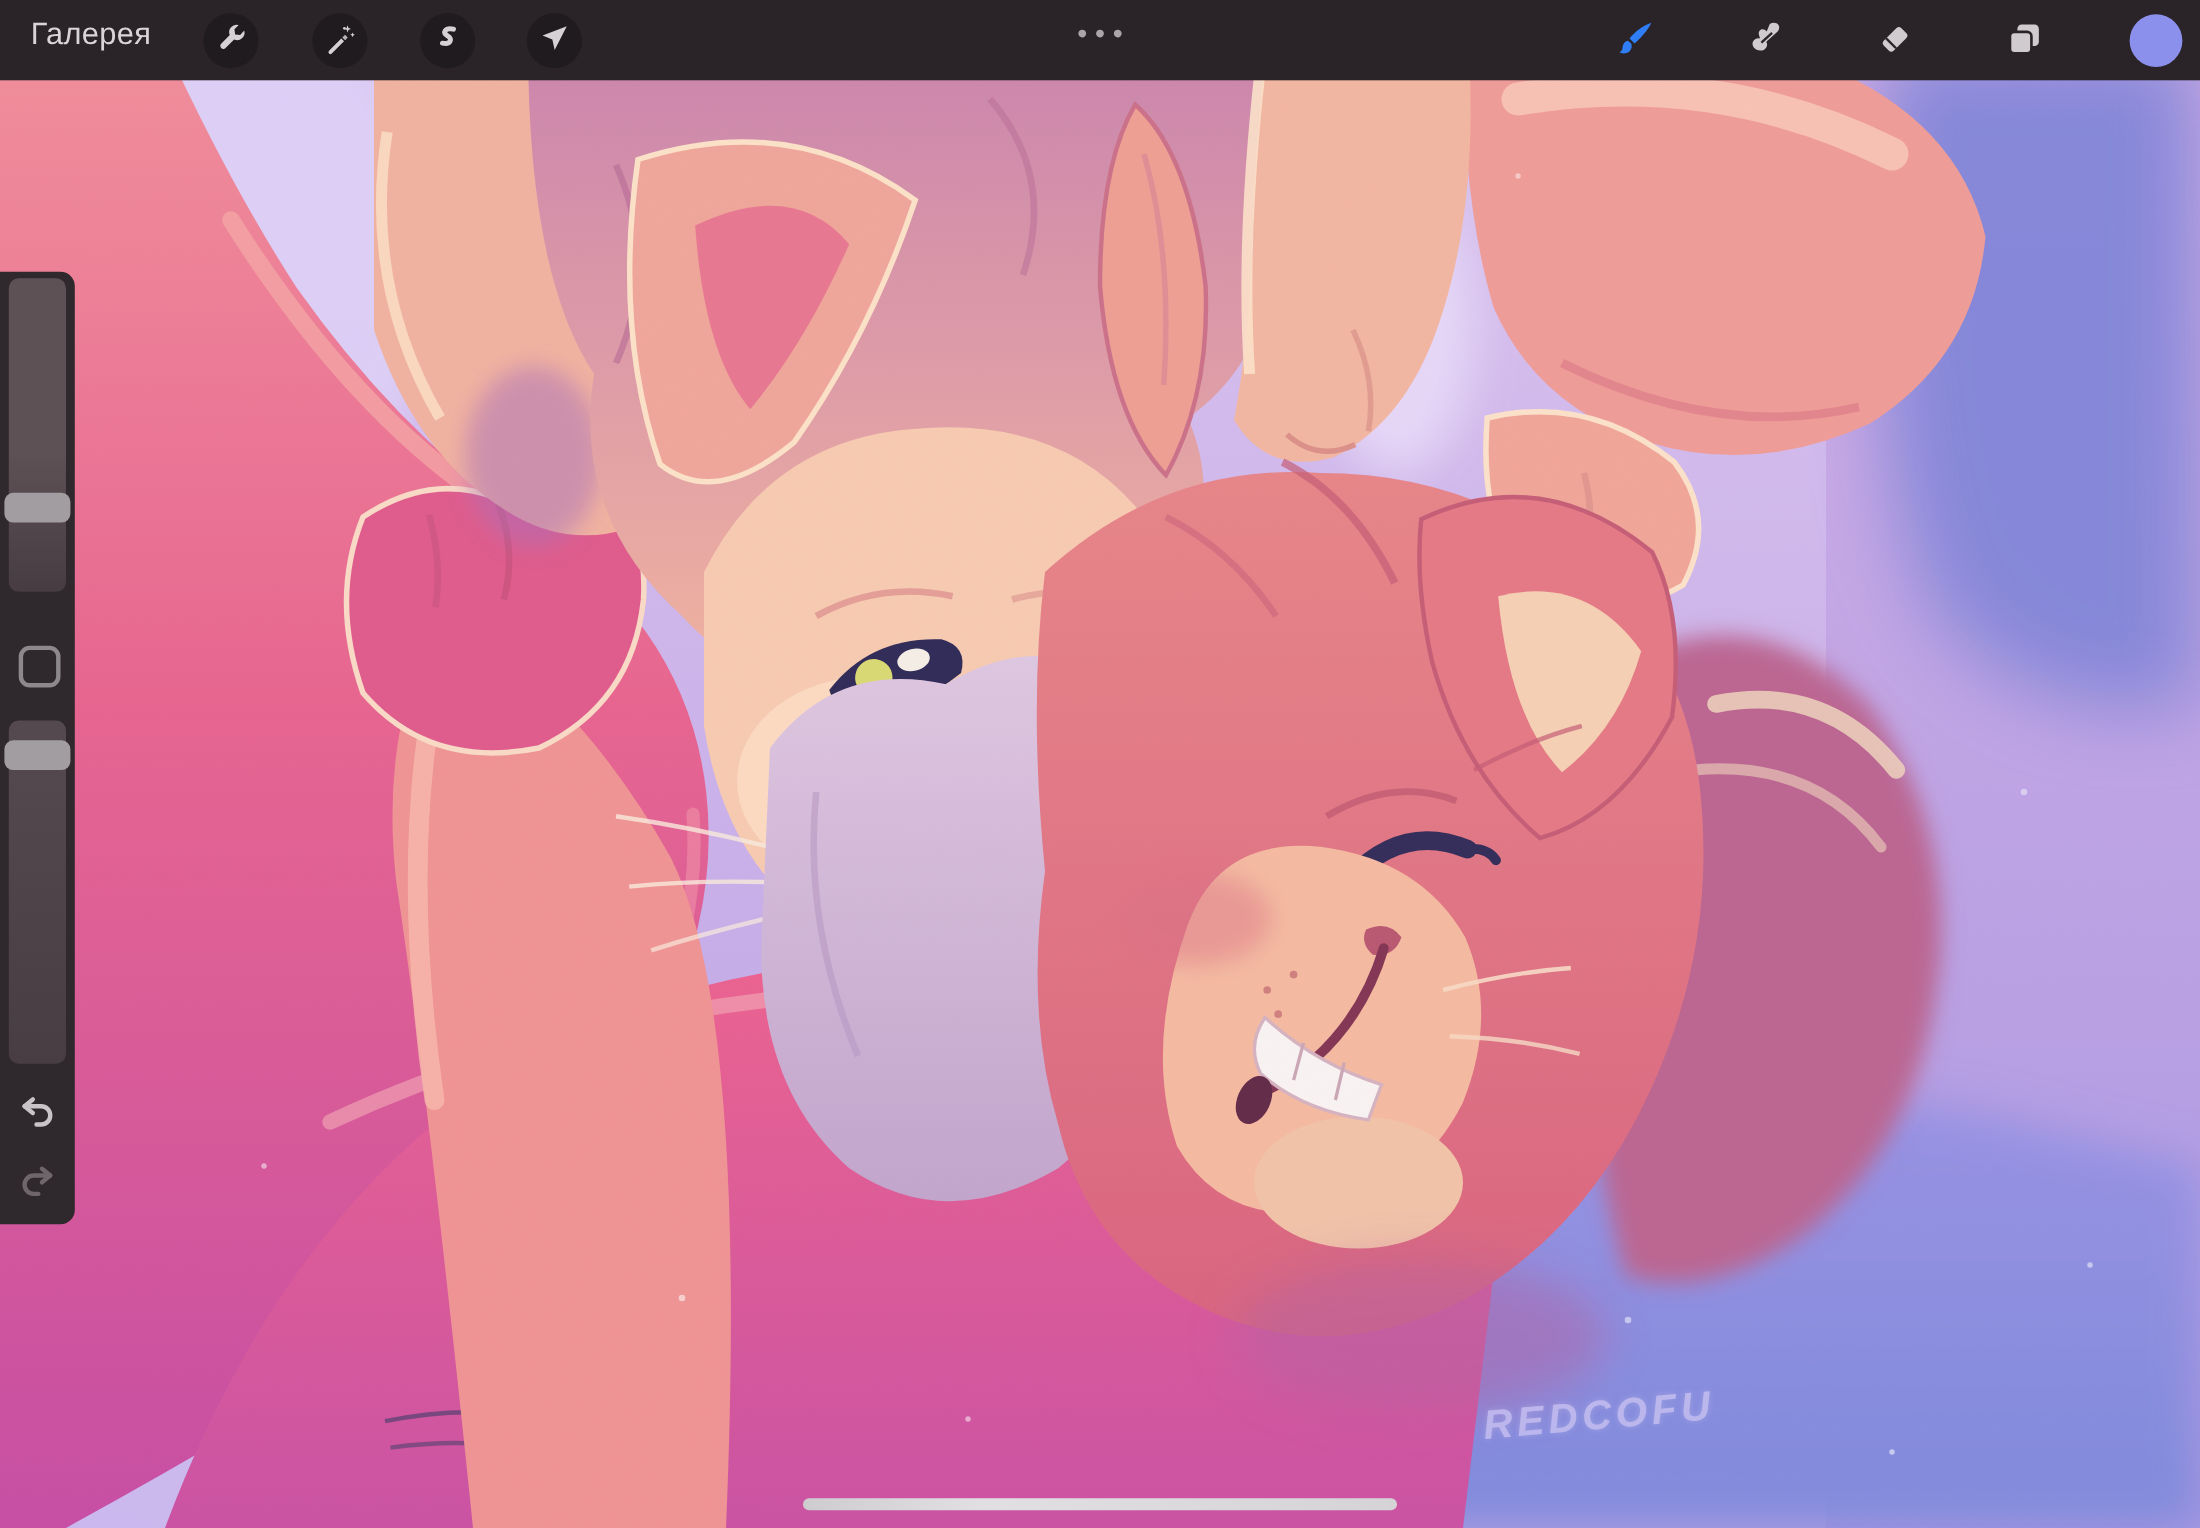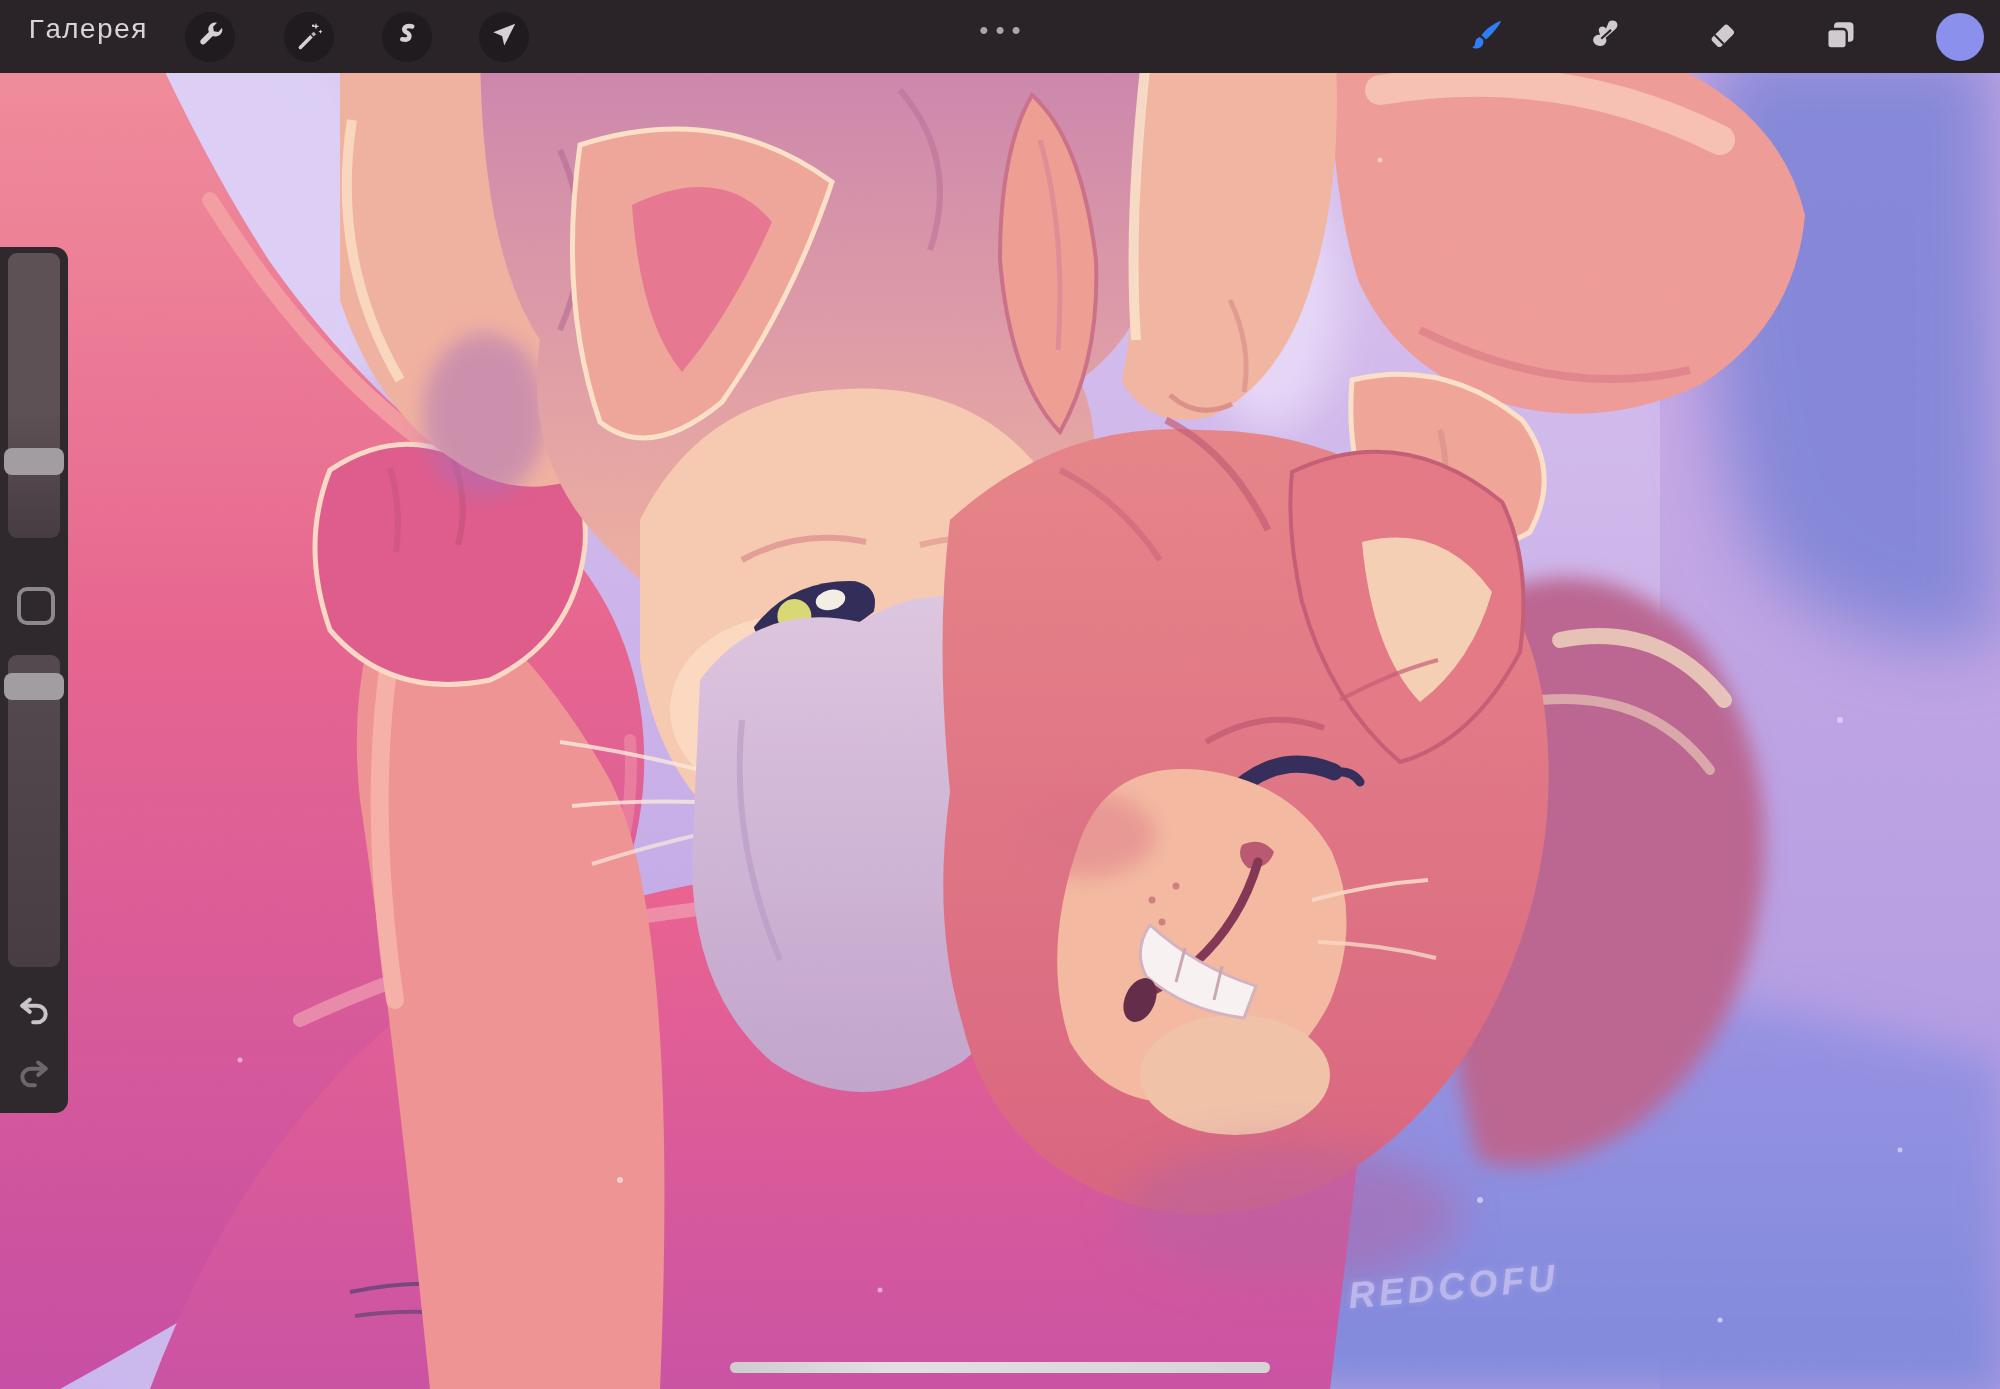--- a/index.html
+++ b/index.html
@@ -3,21 +3,21 @@
 <meta charset="utf-8">
 <style>
   html,body{margin:0;padding:0;background:#111;}
   #screen{position:relative;width:2000px;height:1389px;overflow:hidden;
           font-family:"Liberation Sans",sans-serif;background:#c9b0e8;}
   
   #artwork{position:absolute;left:0;top:0;width:2000px;height:1389px;display:block;}
   
   #topbar{position:absolute;left:0;top:0;width:2000px;height:73px;background:#2a2328;z-index:20;}
   .gallery{position:absolute;left:28px;top:0;height:61px;display:flex;align-items:center;
-           color:#d9d5d7;font-size:28px;letter-spacing:.3px;cursor:default;font-family:Liberation Mono, monospace;}
+           color:#d9d5d7;font-size:28px;letter-spacing:.3px;cursor:default;}
   .circbtn{position:absolute;top:12px;width:50px;height:50px;border-radius:50%;
            background:#1f1b1f;display:flex;align-items:center;justify-content:center;}
   .flatbtn{position:absolute;top:12px;width:50px;height:50px;display:flex;align-items:center;justify-content:center;}
   .dots{position:absolute;left:950px;top:0;width:100px;height:60px;display:flex;align-items:center;justify-content:center;
         color:#aba5a9;font-size:26px;letter-spacing:7px;text-indent:7px;}
   #colorswatch{position:absolute;left:1936px;top:13px;width:48px;height:48px;border-radius:50%;background:#8b90ec;}
   
   #sidebar{position:absolute;left:0;top:247px;width:68px;height:866px;background:#2f282c;
            border-radius:0 13px 13px 0;z-index:15;}
   .track{position:absolute;left:8px;width:52px;border-radius:9px;}

